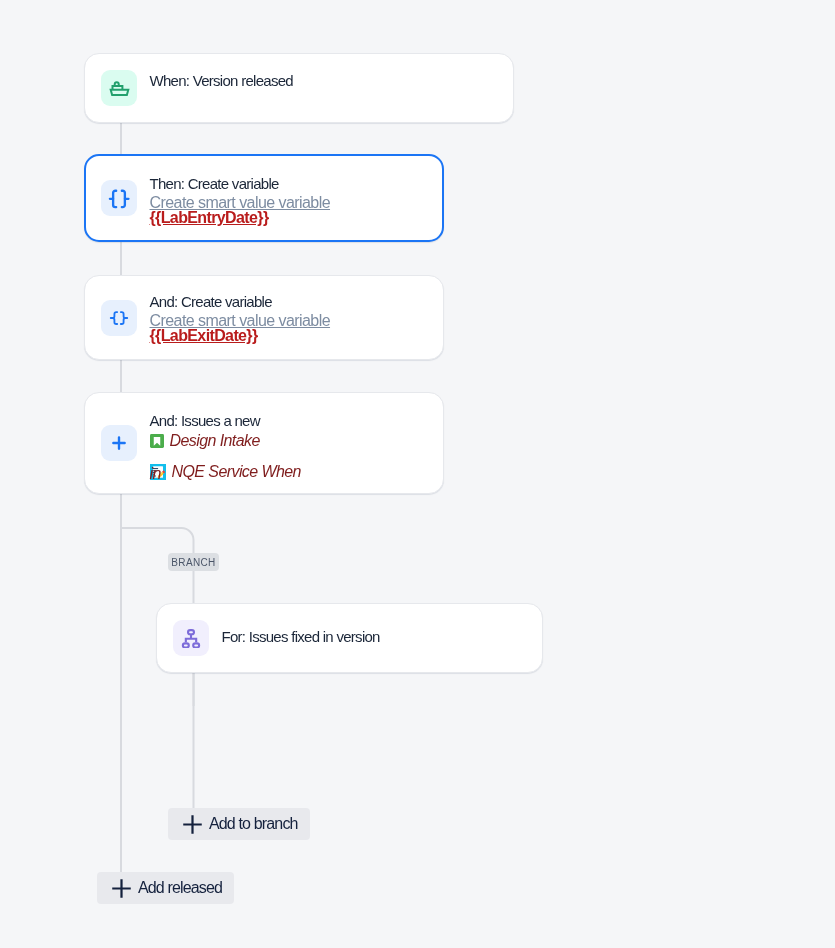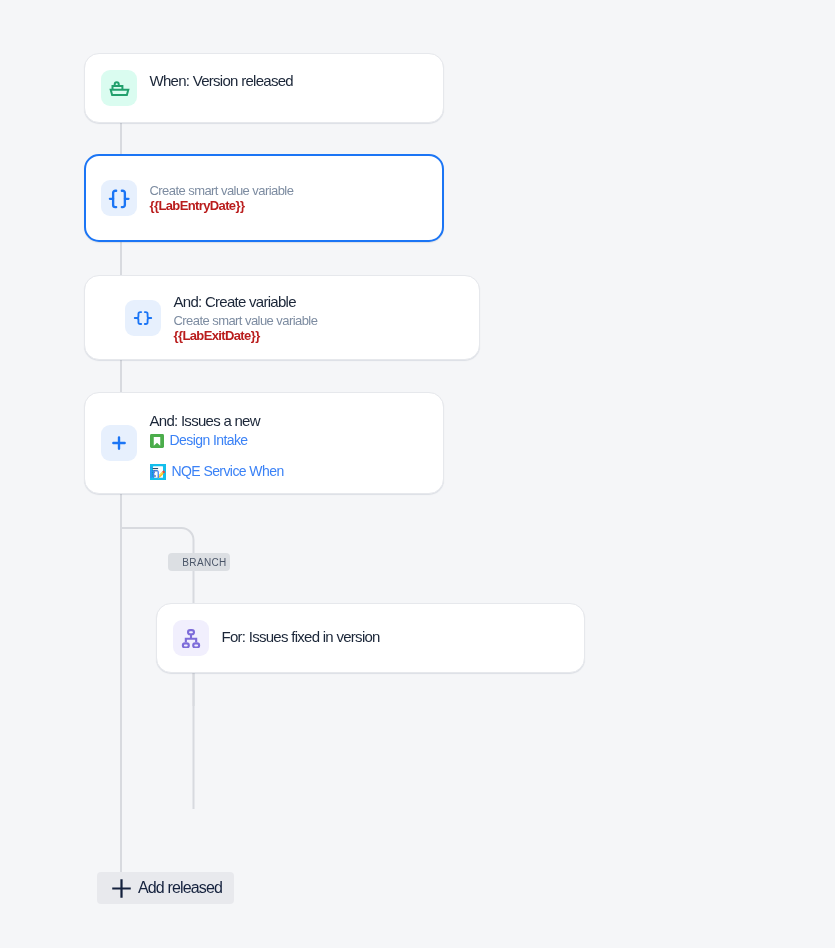--- a/index.html
+++ b/index.html
@@ -30,25 +30,25 @@
   .card.selected > .icon-box{margin-left:15px;}
   .icon-box{
     width:36px;height:36px;border-radius:9px;
     display:flex;align-items:center;justify-content:center;
     flex:0 0 36px;
     margin-left:16px;
   }
   .icon-box svg{display:block;}
   .card-text{margin-left:12.5px;display:flex;flex-direction:column;}
   .card-title{font-size:15px;color:#1B2638;line-height:25px;letter-spacing:-0.72px;}
-  .card-sub{font-size:13px;color:#7D8CA1;line-height:14px;letter-spacing:-0.56px;}
+  .card-sub{font-size:16px;color:#7D8CA1;line-height:14px;letter-spacing:-0.56px;text-decoration:underline;}
   .card-sub.bold{font-weight:bold;color:#b91c1c;letter-spacing:-0.62px;line-height:15px;}
 
   .entity-row{display:flex;align-items:center;gap:6px;height:15.5px;}
-  .entity-label{font-size:14px;color:#3b82f6;letter-spacing:-0.58px;line-height:15.5px;}
+  .entity-label{font-size:16px;color:#7f1d1d;letter-spacing:-0.58px;line-height:15.5px;font-style:italic;}
   .mini-icon{display:block;flex:0 0 auto;}
 
   .badge{
     position:absolute;background:#DCDFE3;color:#4A5568;
     font-size:10px;letter-spacing:.35px;font-weight:normal;
     border-radius:4px;z-index:4;
     display:flex;align-items:center;justify-content:center;
   }
   .btn{
     position:absolute;background:#E8E9ED;border:none;border-radius:4px;
@@ -67,21 +67,21 @@
 
   <svg class="wires" width="835" height="948" viewBox="0 0 835 948" fill="none">
     <path d="M121 122 V 156" stroke="#D8DADF" stroke-width="2"></path>
     <path d="M121 241 V 276" stroke="#D8DADF" stroke-width="2"></path>
     <path d="M121 358 V 393" stroke="#D8DADF" stroke-width="2"></path>
     <path d="M121 493 V 873" stroke="#D8DADF" stroke-width="2"></path>
     <path d="M121 528 H 181.5 a 12 12 0 0 1 12 12 V 809" stroke="#D8DADF" stroke-width="2"></path>
     <path d="M193.6 672 V 706" stroke="#D8DADF" stroke-width="2"></path>
   </svg>
 
-  <div class="card" style="left:84px;top:53px;width:360px;height:70px;">
+  <div class="card" style="left:84px;top:53px;width:430px;height:70px;">
     <div class="icon-box" style="background:#DAFCF0;">
       <svg width="23" height="23" viewBox="0 0 24 24" fill="none" style="margin-top:0px;">
         <path d="M7 9.4V7.6a2.1 2.1 0 0 1 4.2 0v1.8" stroke="#22A06D" stroke-width="2.09" stroke-linecap="butt"></path>
         <path d="M4.7 13.36V9.4h10.32v3.96" stroke="#22A06D" stroke-width="2.09" stroke-linecap="butt"></path>
         <path d="M2.82 13.36h18.36l-1.5 5.42H4.32z" stroke="#22A06D" stroke-width="2.09" stroke-linejoin="miter"></path>
       </svg>
     </div>
     <div class="card-text" style="margin-top:-16px;">
       <div class="card-title">When: Version released</div>
     </div>
@@ -89,26 +89,27 @@
 
   <div class="card selected" style="left:84px;top:154px;width:360px;height:88px;">
     <div class="icon-box" style="background:#E7F0FD;">
       <svg width="22" height="22" viewBox="0 0 24 24" fill="none">
         <path d="M8.9 4.05H7.95a2.35 2.35 0 0 0-2.35 2.35v13.2a2.35 2.35 0 0 0 2.35 2.35h0.95" stroke="#1B75F5" stroke-width="2.55" stroke-linecap="round" stroke-linejoin="round"></path>
         <path d="M15.1 4.05h0.95a2.35 2.35 0 0 1 2.35 2.35v13.2a2.35 2.35 0 0 1-2.35 2.35h-0.95" stroke="#1B75F5" stroke-width="2.55" stroke-linecap="round" stroke-linejoin="round"></path>
         <path d="M2 12.95h3.6M18.4 12.95h4" stroke="#1B75F5" stroke-width="2.4" stroke-linecap="round"></path>
       </svg>
     </div>
     <div class="card-text">
+      <div class="card-title">Then: Create variable</div>
       <div class="card-sub">Create smart value variable</div>
       <div class="card-sub bold">{{LabEntryDate}}</div>
     </div>
   </div>
 
-  <div class="card" style="left:84px;top:275px;width:396px;height:85px;padding-left:24px;">
+  <div class="card" style="left:84px;top:275px;width:360px;height:85px;">
     <div class="icon-box" style="background:#E7F0FD;">
       <svg width="22" height="22" viewBox="0 0 24 24" fill="none">
         <path d="M10 5.5H9a2 2 0 0 0-2 2V10a2 2 0 0 1-2 2 2 2 0 0 1 2 2v2.5a2 2 0 0 0 2 2h1M14 5.5h1a2 2 0 0 1 2 2V10a2 2 0 0 0 2 2 2 2 0 0 0-2 2v2.5a2 2 0 0 1-2 2h-1" stroke="#1B75F5" stroke-width="2" stroke-linecap="round" stroke-linejoin="round"></path>
         <path d="M3 12h2M19 12h2" stroke="#1B75F5" stroke-width="2" stroke-linecap="round"></path>
       </svg>
     </div>
     <div class="card-text" style="margin-top:-3px;">
       <div class="card-title">And: Create variable</div>
       <div class="card-sub">Create smart value variable</div>
       <div class="card-sub bold">{{LabExitDate}}</div>
@@ -142,37 +143,43 @@
           <path d="M16.4 23.4l7.9-8 1.6 1.6-7.9 8z" fill="#FFE066"></path>
           <path d="M24.3 15.4l2.7-2.7 3.5 3.5-2.7 2.7z" fill="#E7453C"></path>
           <path d="M16.2 26.3l-0.9 2.7 2.7-0.9z" fill="#FDF6E0"></path>
           <path d="M15.3 29l1.1-0.35-0.75-0.75z" fill="#3D3D3D"></path>
         </svg>
         <span class="entity-label">NQE Service When</span>
       </div>
     </div>
   </div>
 
-  <div class="badge" style="left:168px;top:553px;width:51px;height:18px;padding-left:11px;">BRANCH</div>
+  <div class="badge" style="left:168px;top:553px;width:51px;height:18px;">BRANCH</div>
 
-  <div class="card" style="left:156px;top:603px;width:429px;height:70px;">
+  <div class="card" style="left:156px;top:603px;width:387px;height:70px;">
     <div class="icon-box" style="background:#F1EFFD;">
       <svg width="20" height="20" viewBox="0 0 24 24" fill="none">
         <path d="M12 7.9v5M5.8 17.2v-4.3h12.4v4.3" stroke="#7D6CD9" stroke-width="2.55" stroke-linecap="butt"></path>
         <rect x="8.45" y="2.55" width="7.1" height="4.9" rx="2.45" stroke="#7D6CD9" stroke-width="2.55"></rect>
         <rect x="2.25" y="18.45" width="7.1" height="4.9" rx="2.45" stroke="#7D6CD9" stroke-width="2.55"></rect>
         <rect x="14.65" y="18.45" width="7.1" height="4.9" rx="2.45" stroke="#7D6CD9" stroke-width="2.55"></rect>
       </svg>
     </div>
     <div class="card-text" style="margin-top:-3px;">
       <div class="card-title">For: Issues fixed in version</div>
     </div>
   </div>
 
 
+  <button class="btn" style="left:168px;top:808px;height:32px;">
+    <svg class="plus" width="19" height="19" viewBox="0 0 24 24">
+      <path d="M12 0.3v23.4M0.3 12h23.4" stroke="#14213D" stroke-width="2.8" stroke-linecap="butt"></path>
+    </svg>
+    <span class="lbl">Add to branch</span>
+  </button>
 
   <button class="btn" style="left:97px;top:872px;height:32px;">
     <svg class="plus" width="19" height="19" viewBox="0 0 24 24">
       <path d="M12 0.3v23.4M0.3 12h23.4" stroke="#14213D" stroke-width="2.8" stroke-linecap="butt"></path>
     </svg>
     <span class="lbl">Add released</span>
   </button>
 
 </div>
 

